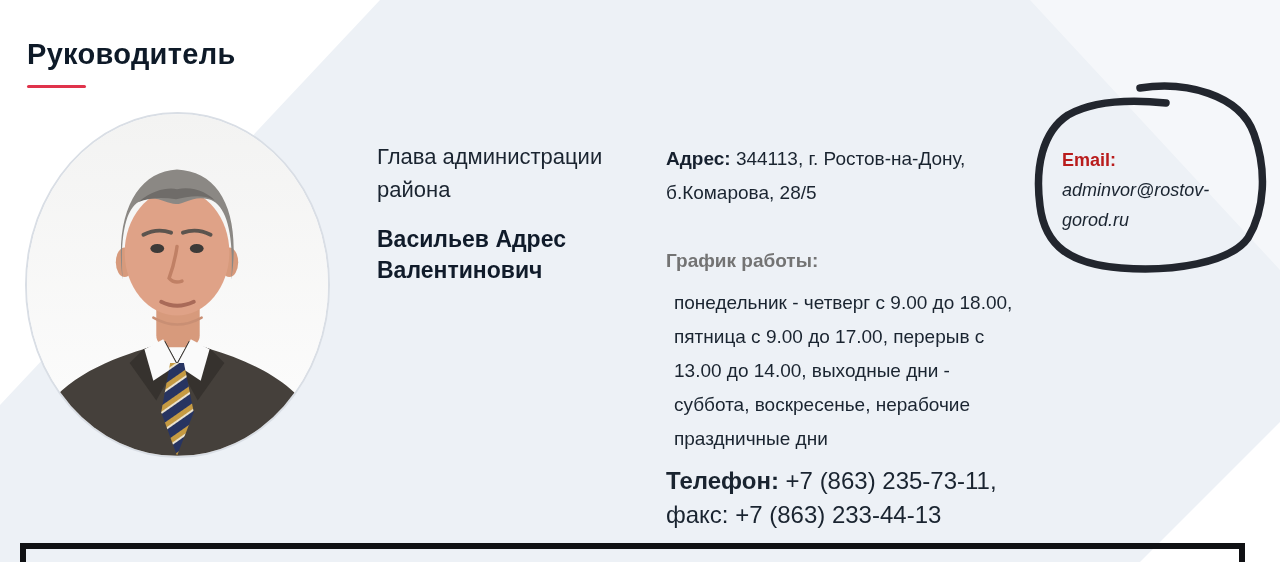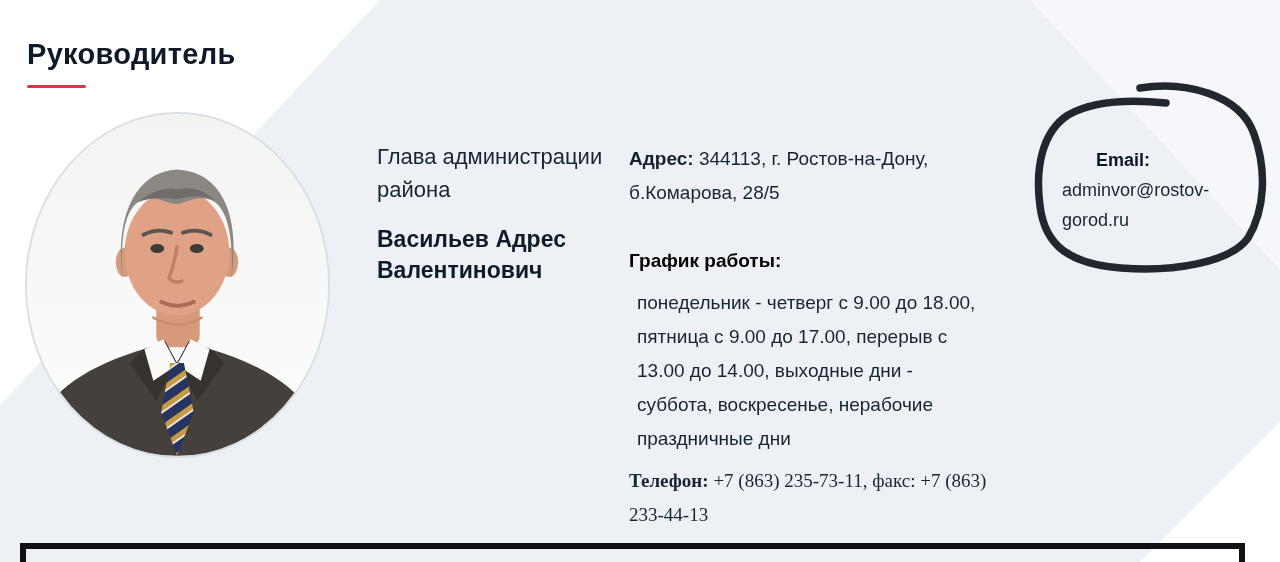--- a/index.html
+++ b/index.html
@@ -43,34 +43,34 @@
   .photo{
     position:absolute;left:25px;top:112px;width:305px;height:346px;
     border-radius:50%;overflow:hidden;background:#fbfbfc;
     border:2px solid #d9dee5;box-sizing:border-box;
   }
   .photo svg{display:block;width:100%;height:100%;}
 
   
   .col{position:absolute;color:#1a2430;}
   .col-person{left:377px;top:140px;width:238px;}
-  .col-contacts{left:629px;top:142px;width:372px;}
+  .col-contacts{left:666px;top:142px;width:372px;}
   .col-email{left:1062px;top:145px;width:186px;}
 
   .position-text{margin:0;font-size:22px;line-height:33px;}
   .leader-name{margin:18px 0 0 0;font-size:23px;line-height:31px;font-weight:bold;color:#101b2a;}
 
   .p-block{margin:0;font-size:19px;line-height:34px;}
   .p-block b{color:#16202e;}
-  .schedule-label{display:block;margin:34px 0 0 0;font-size:19px;line-height:34px;font-weight:bold;color:#000000;}
+  .schedule-label{display:block;margin:34px 0 0 0;font-size:19px;line-height:34px;font-weight:bold;color:#737373;}
   .schedule-text{margin:8px;font-size:19px;line-height:34px;}
-  .phone-block{margin:4px 0 0 0;font-size:19px;line-height:34px;font-family:Liberation Serif, serif;}
+  .phone-block{margin:4px 0 0 0;font-size:24px;line-height:34px;}
 
-  .email-label{display:block;font-size:18px;line-height:30px;font-weight:bold;color:#0f172a;margin-left:34px;}
-  .email-link{font-size:18px;line-height:30px;color:#1a2430;text-decoration:none;word-break:normal;display:inline-block;max-width:186px;}
+  .email-label{display:block;font-size:18px;line-height:30px;font-weight:bold;color:#b91c1c;}
+  .email-link{font-size:18px;line-height:30px;color:#1a2430;text-decoration:none;word-break:normal;display:inline-block;max-width:186px;font-style:italic;}
 
   
   .annotation-svg{position:absolute;inset:0;pointer-events:none;}
 
   
   .bottom-box{
     position:absolute;left:20px;top:543px;width:1225px;height:60px;
     border:6px solid #101114;box-sizing:border-box;background:transparent;
   }
 </style>

